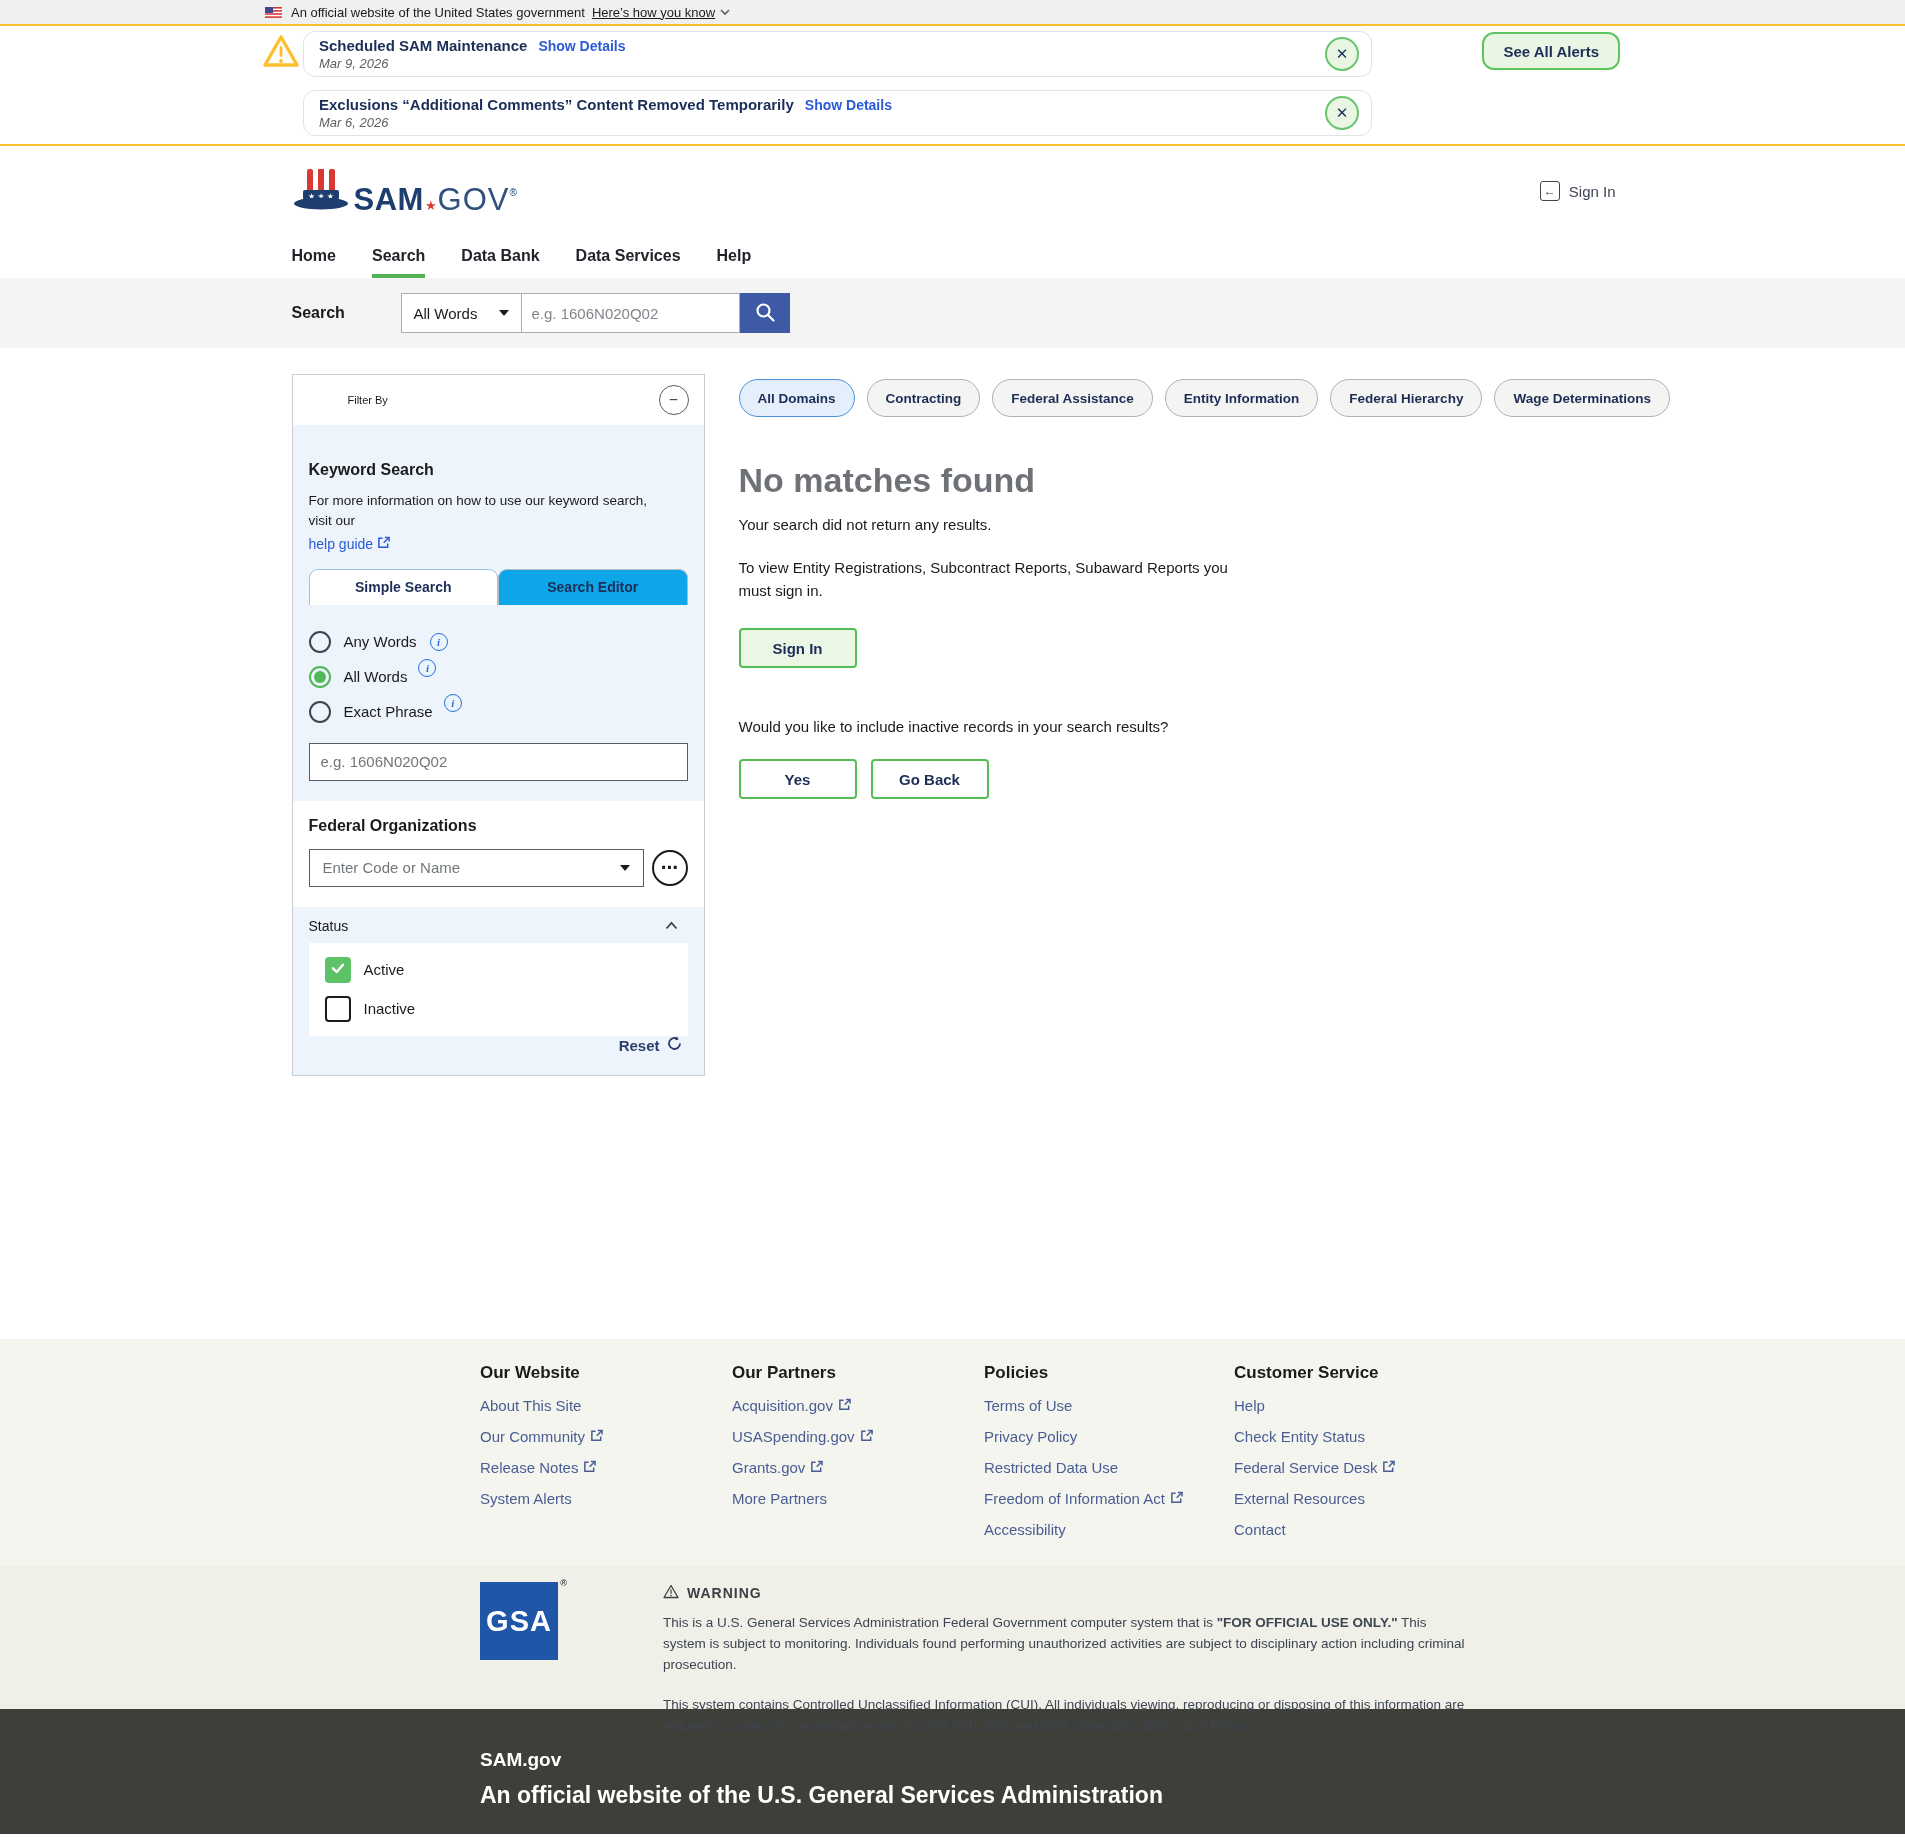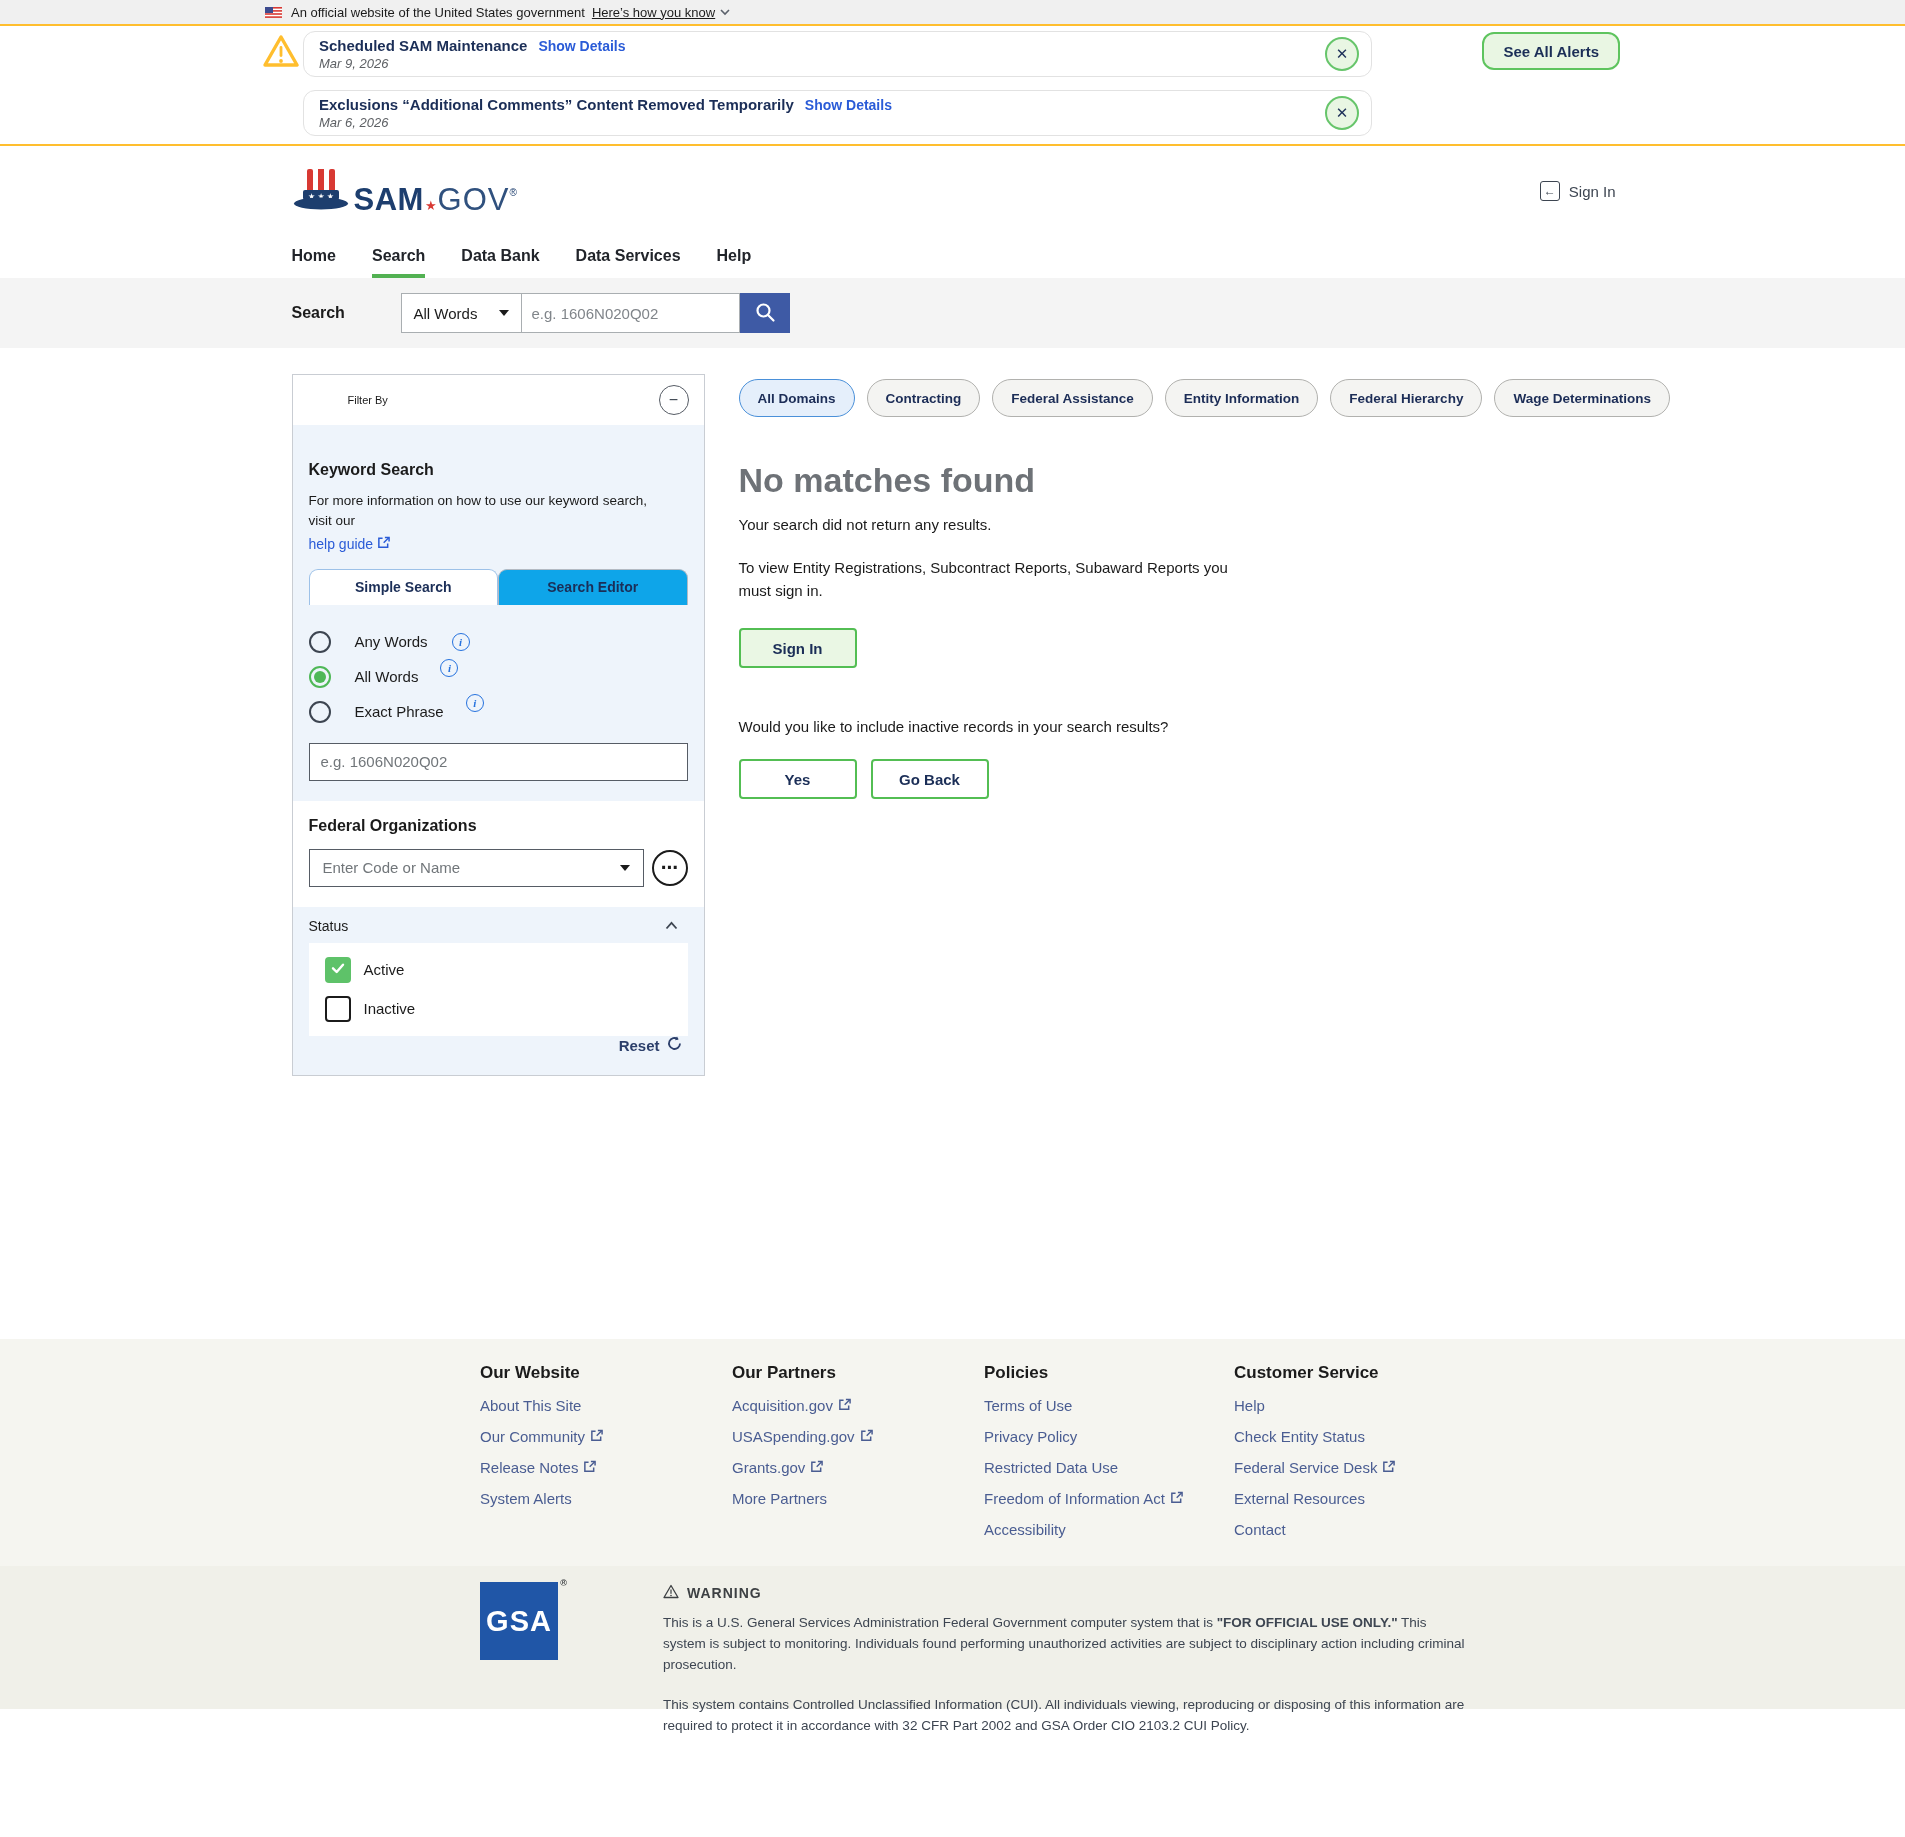--- a/index.html
+++ b/index.html
@@ -63,21 +63,21 @@
   .collapse-btn { width: 30px; height: 30px; border-radius: 50%; border: 1px solid #565c65; background: #fff; font-size: 16px; color: #3d4551; line-height: 26px; text-align: center; cursor: pointer; font-family: inherit; }
   .fp-body { padding: 24px 16px 18px; }
   .kw-heading { font-size: 16px; font-weight: 700; margin: 12px 0 12px; }
   .kw-info { font-size: 13.5px; line-height: 1.5; max-width: 345px; }
   .help-link { color: #2a5bd7; font-size: 14px; display: inline-flex; gap: 4px; margin-top: 4px; }
   .tabs { display: flex; margin-top: 16px; }
   .tab { flex: 1; height: 36px; border-radius: 9px 9px 0 0; display: flex; align-items: center; justify-content: center; font-size: 14px; font-weight: 700; color: #1b2e57; cursor: pointer; }
   .tab.active { background: #fff; border: 1px solid #9dc1e8; border-bottom: none; }
   .tab.inactive { background: #0ea5e9; border: 1px solid #b3bac3; border-bottom: none; }
   .radios { margin: 26px 0 20px; display: flex; flex-direction: column; gap: 13px; }
-  .radio-row { display: flex; align-items: center; gap: 24px; font-size: 15px; color: #1b1b1b; }
+  .radio-row { display: flex; align-items: center; gap: 13px; font-size: 15px; color: #1b1b1b; }
   .radio { width: 22px; height: 22px; border: 2px solid #3d4551; border-radius: 50%; flex: 0 0 22px; cursor: pointer; }
   .radio.sel { border-color: #4fb857; }
   .radio.sel::after { content: ""; display: block; width: 12px; height: 12px; margin: 3px; border-radius: 50%; background: #4fb857; }
   .info-i { width: 18px; height: 18px; border: 1.5px solid #2672de; border-radius: 50%; color: #2672de; font: italic 700 11px "Liberation Serif", serif; display: inline-flex; align-items: center; justify-content: center; flex: 0 0 18px; cursor: pointer; }
   .info-i.raised { position: relative; top: -9px; left: -2px; }
   .kw-input { width: 100%; height: 38px; border: 1px solid #565c65; padding: 0 11px; font-size: 15px; font-family: inherit; background: #fff; }
   .kw-input::placeholder, .fo-ph { color: #71767a; }
   .fo-band { background: #fff; margin: 20px -16px 0; padding: 16px 16px 20px; }
   .fo-heading { font-size: 16px; font-weight: 700; margin-bottom: 14px; }
   .fo-row { display: flex; align-items: center; gap: 8px; }
@@ -472,13 +472,17 @@
               <circle cx="8" cy="11.5" r="0.8" fill="#3d4043"></circle>
             </svg>
         </span>
         <span>WARNING</span>
       </div>
       <p class="warn-p"><span>This is a U.S. General Services Administration Federal Government computer system that is </span><b>"FOR OFFICIAL USE ONLY."</b><span> This system is subject to monitoring. Individuals found performing unauthorized activities are subject to disciplinary action including criminal prosecution.</span></p>
       <p class="warn-p">This system contains Controlled Unclassified Information (CUI). All individuals viewing, reproducing or disposing of this information are required to protect it in accordance with 32 CFR Part 2002 and GSA Order CIO 2103.2 CUI Policy.</p>
     </div>
   </div>
 
+  <div class="footer-dark">
+    <div class="fd1">SAM.gov</div>
+    <div class="fd2">An official website of the U.S. General Services Administration</div>
+  </div>
 </footer>
 
 </body></html>

